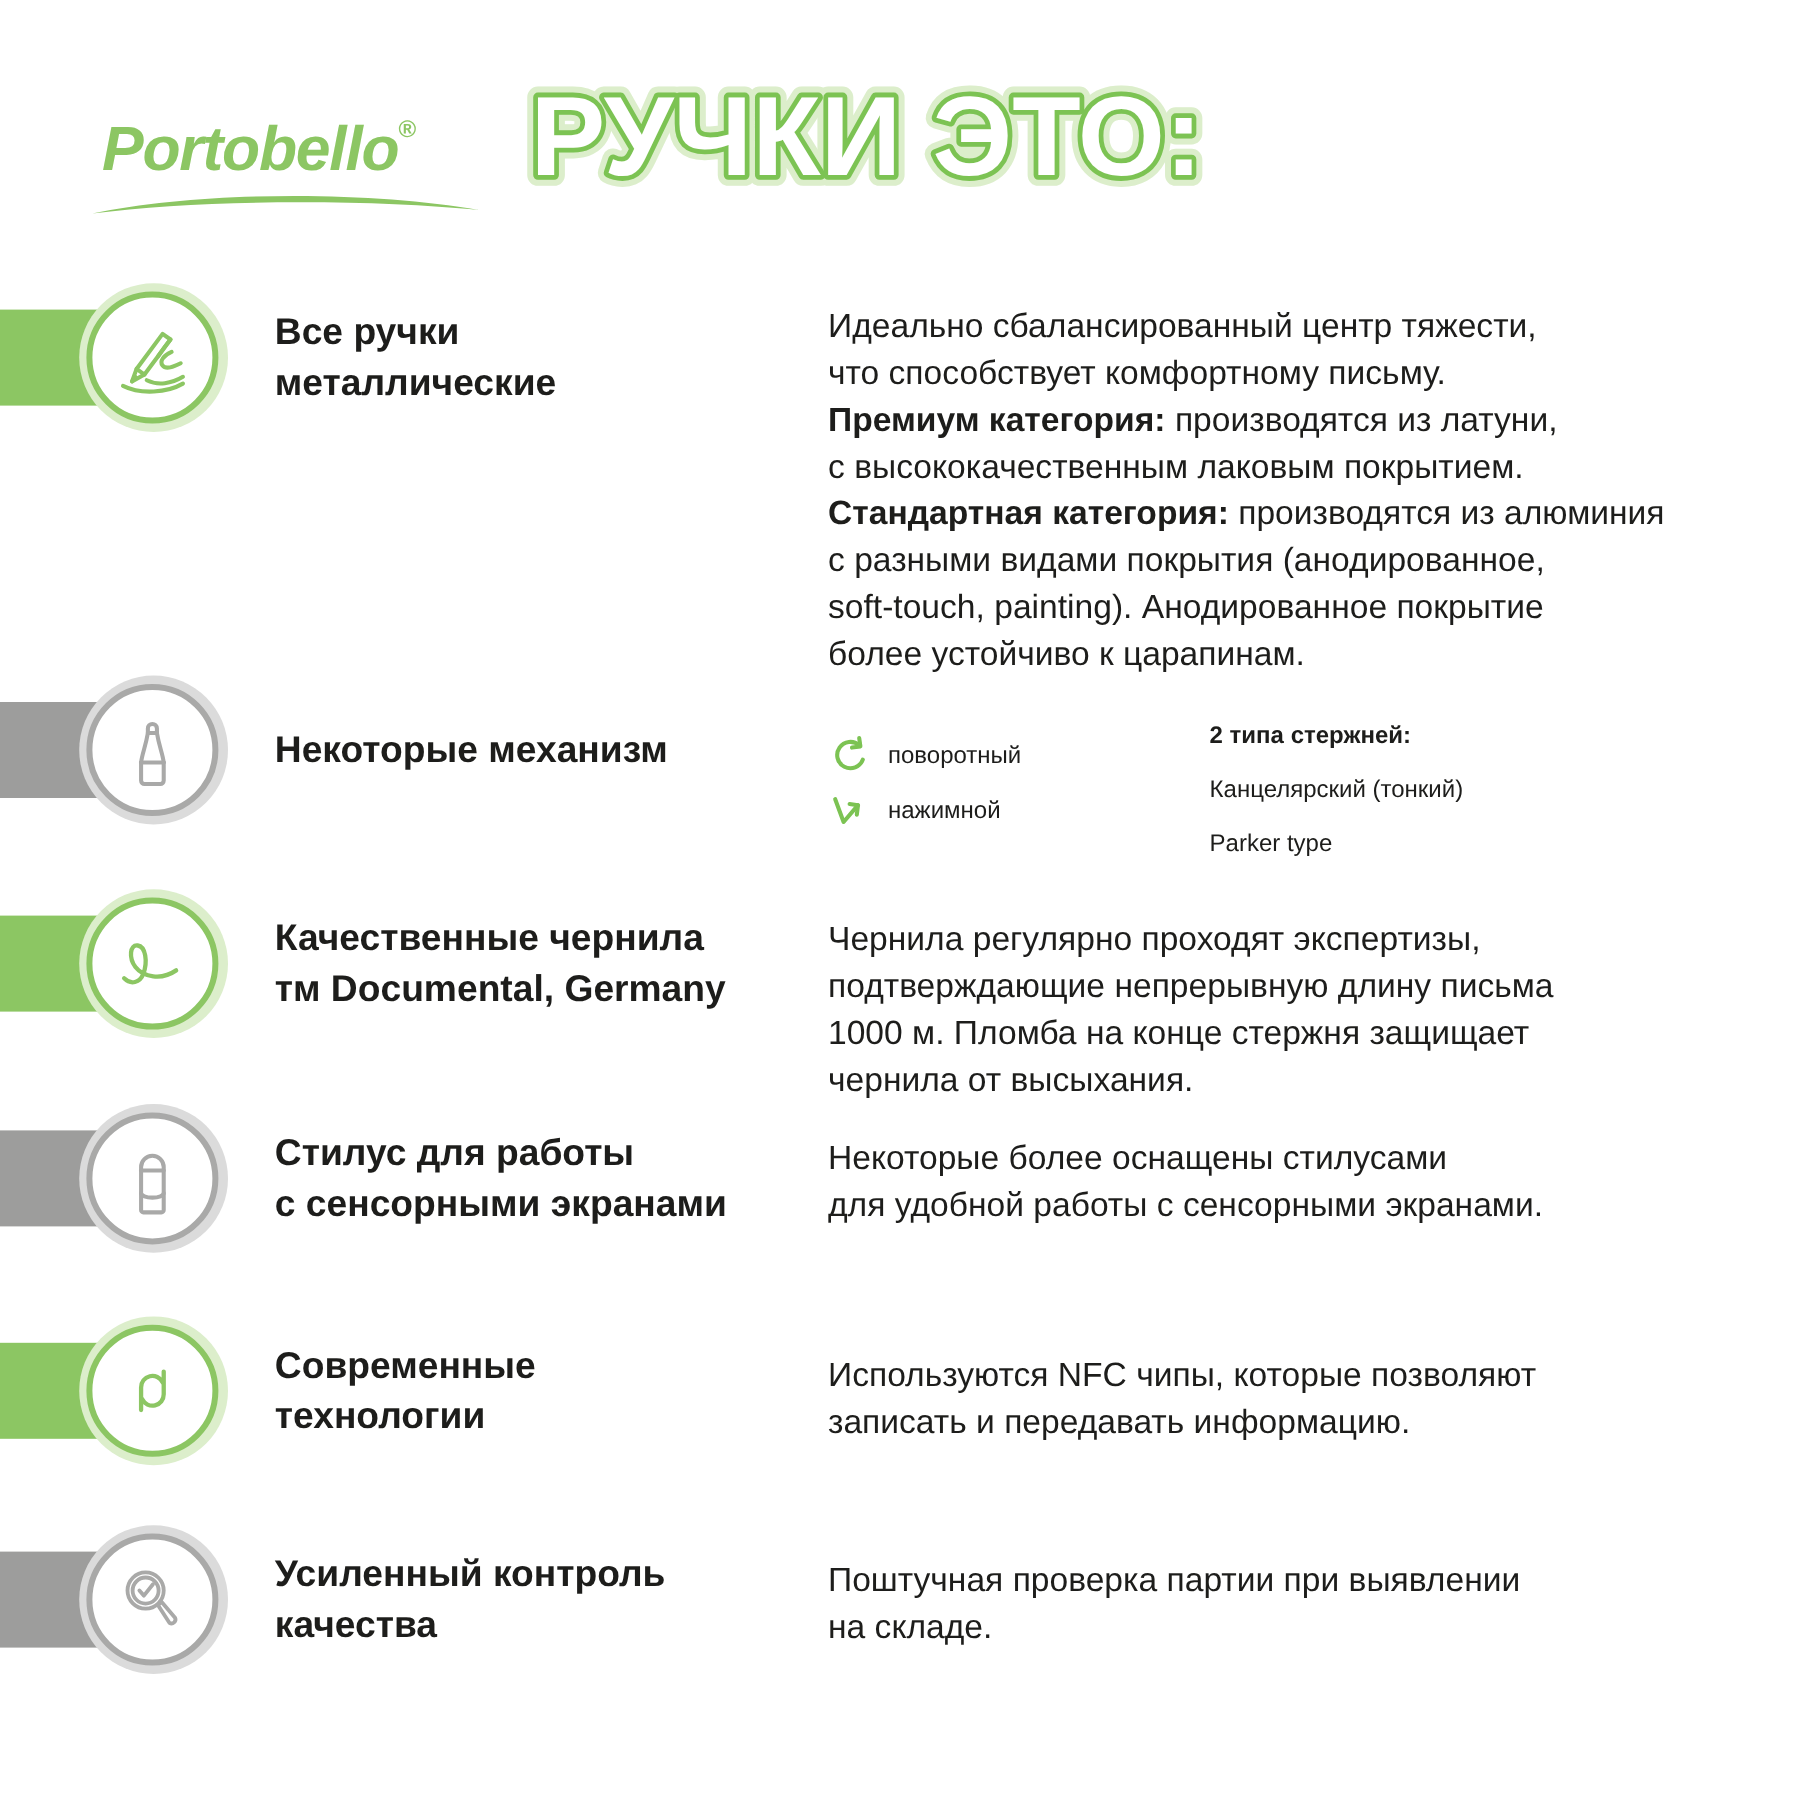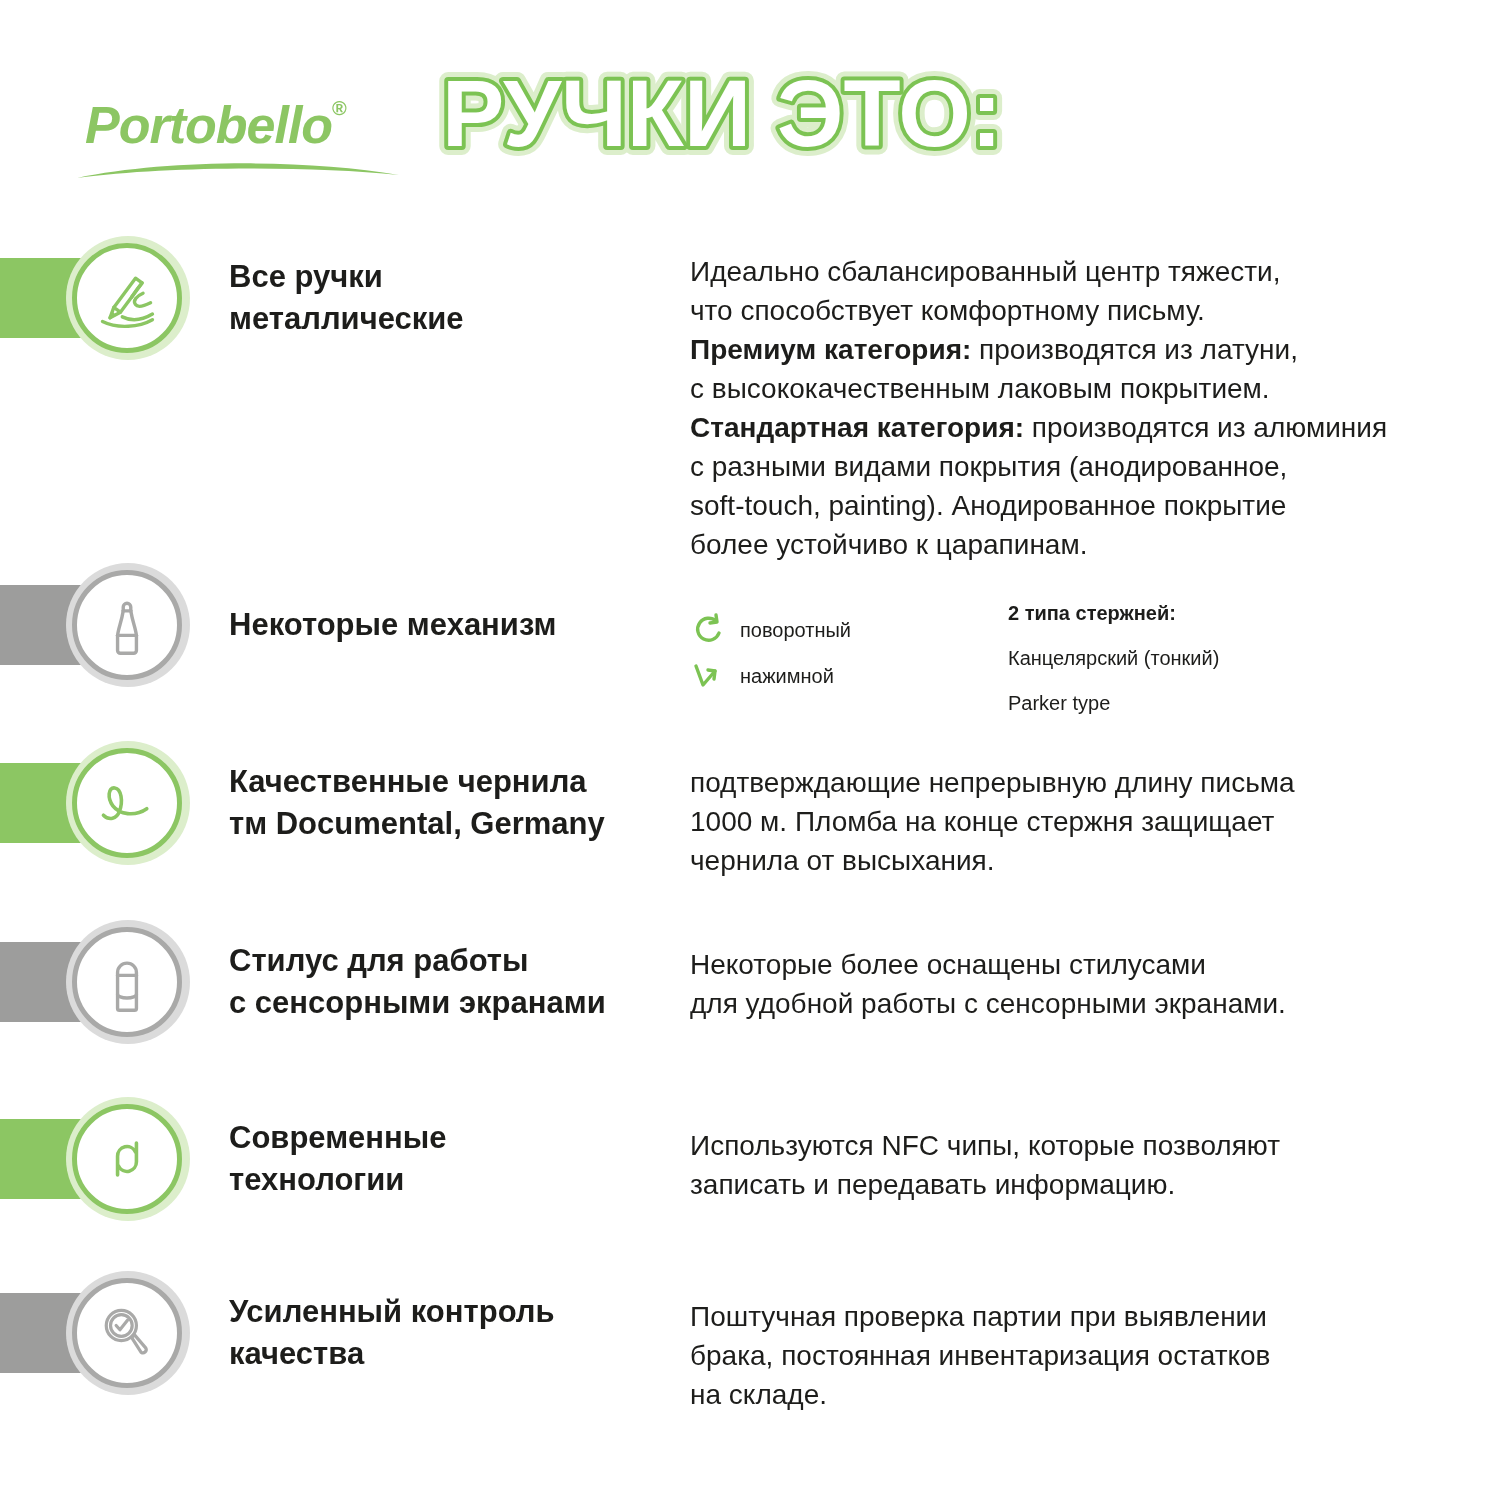--- a/index.html
+++ b/index.html
@@ -131,20 +131,21 @@
   <div class="bar green r3"></div>
   <div class="halo green r3"></div>
   <div class="disc green r3">
     <svg width="66" height="66" viewBox="0 0 70 70" fill="none" stroke="#8cc663" stroke-width="3.8" stroke-linecap="round" stroke-linejoin="round">
       <path d="M10,48 C16,54 24,52 27,44 C31,33 29,20 22,19 C15,18 14,30 20,38 C27,47 43,50 56,41"></path>
     </svg>
   </div>
   <div class="rtitle r3">Качественные чернила
 тм Documental, Germany</div>
   <div class="rbody r3">
+    <div class="bline"><span>Чернила регулярно проходят экспертизы,</span></div>
     <div class="bline"><span>подтверждающие непрерывную длину письма</span></div>
     <div class="bline"><span>1000 м. Пломба на конце стержня защищает</span></div>
     <div class="bline"><span>чернила от высыхания.</span></div>
   </div>
 
   <div class="bar gray r4"></div>
   <div class="halo gray r4"></div>
   <div class="disc gray r4">
     <svg width="66" height="66" viewBox="0 0 70 70" fill="none" stroke="#a9a9a8" stroke-width="3.6" stroke-linecap="round" stroke-linejoin="round">
       <path d="M25,63 V25 a10,10 0 0 1 20,0 V63 a2,2 0 0 1 -2,2 H27 a2,2 0 0 1 -2,-2 Z"></path>
@@ -181,17 +182,16 @@
       <circle cx="29" cy="27" r="16"></circle>
       <circle cx="29" cy="27" r="11.5"></circle>
       <path d="M23.5,27 l4,4.5 l8,-10"></path>
       <path d="M40,40 l3,-3 l12,14 a3.5,3.5 0 0 1 -5,4.5 Z"></path>
     </svg>
   </div>
   <div class="rtitle r6">Усиленный контроль
 качества</div>
   <div class="rbody r6">
     <div class="bline"><span>Поштучная проверка партии при выявлении</span></div>
-    <div class="bline"><span>брака, постоянная инвентаризация остатков</span></div>
     <div class="bline"><span>на складе.</span></div>
   </div>
 
 </div>
 
 </body></html>

